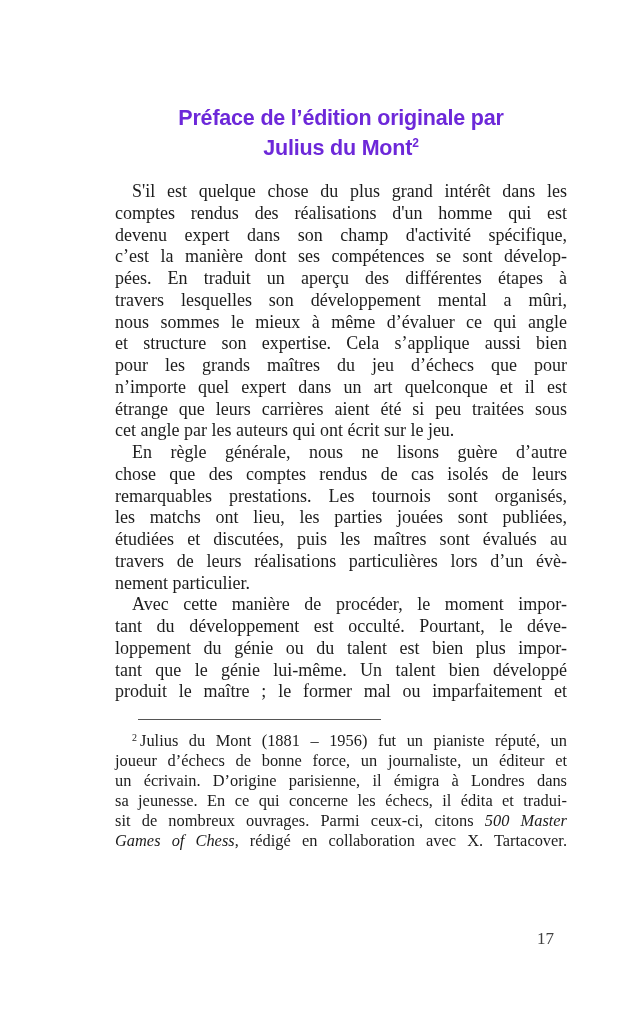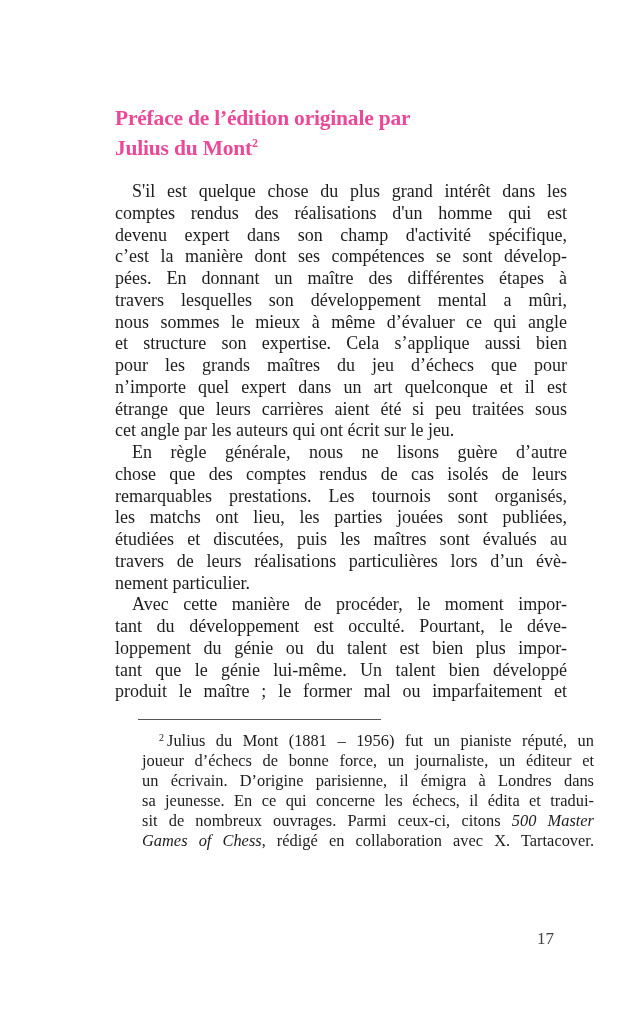--- a/index.html
+++ b/index.html
@@ -19,26 +19,26 @@
     position: absolute;
     left: 115px;
     top: 0;
     width: 452px;
   }
   .title {
     position: absolute;
     left: 0;
     top: 103px;
     width: 452px;
-    text-align: left;
-    font-family: Liberation Serif, serif;
+    text-align: center;
+    font-family: Liberation Sans, sans-serif;
     font-weight: bold;
     font-size: 21.5px;
     line-height: 30px;
-    color: #ec4899;
+    color: #6d28d9;
     letter-spacing: -0.2px;
   }
   .title sup {
     font-size: 12px;
     font-weight: bold;
     vertical-align: 8px;
     line-height: 0;
   }
   .body {
     position: absolute;
@@ -73,21 +73,20 @@
     border-top: 1.5px solid #555555;
   }
   .footnote {
     position: absolute;
     left: 0;
     top: 731px;
     width: 452px;
     font-family: "Liberation Serif", serif;
     font-size: 16.4px;
     line-height: 20.1px;
-    margin-left: 27px;
   }
   .footnote .line {
     height: 20.1px;
   }
   .footnote .num {
     font-size: 10px;
     vertical-align: 5px;
     line-height: 0;
     margin-right: 3px;
   }
@@ -113,21 +112,21 @@
     <div>Préface de l’édition originale par</div>
     <div><span>Julius du Mont</span><sup>2</sup></div>
   </div>
 
   <div class="body">
 
     <span class="line indent">S'il est quelque chose du plus grand intérêt dans les</span>
     <span class="line">comptes rendus des réalisations d'un homme qui est</span>
     <span class="line">devenu expert dans son champ d'activité spécifique,</span>
     <span class="line">c’est la manière dont ses compétences se sont dévelop-</span>
-    <span class="line">pées. En donnant un maître des différentes étapes à</span>
+    <span class="line">pées. En traduit un aperçu des différentes étapes à</span>
     <span class="line">travers lesquelles son développement mental a mûri,</span>
     <span class="line">nous sommes le mieux à même d’évaluer ce qui angle</span>
     <span class="line">et structure son expertise. Cela s’applique aussi bien</span>
     <span class="line">pour les grands maîtres du jeu d’échecs que pour</span>
     <span class="line">n’importe quel expert dans un art quelconque et il est</span>
     <span class="line">étrange que leurs carrières aient été si peu traitées sous</span>
     <span class="line last">cet angle par les auteurs qui ont écrit sur le jeu.</span>
 
     <span class="line indent">En règle générale, nous ne lisons guère d’autre</span>
     <span class="line">chose que des comptes rendus de cas isolés de leurs</span>

